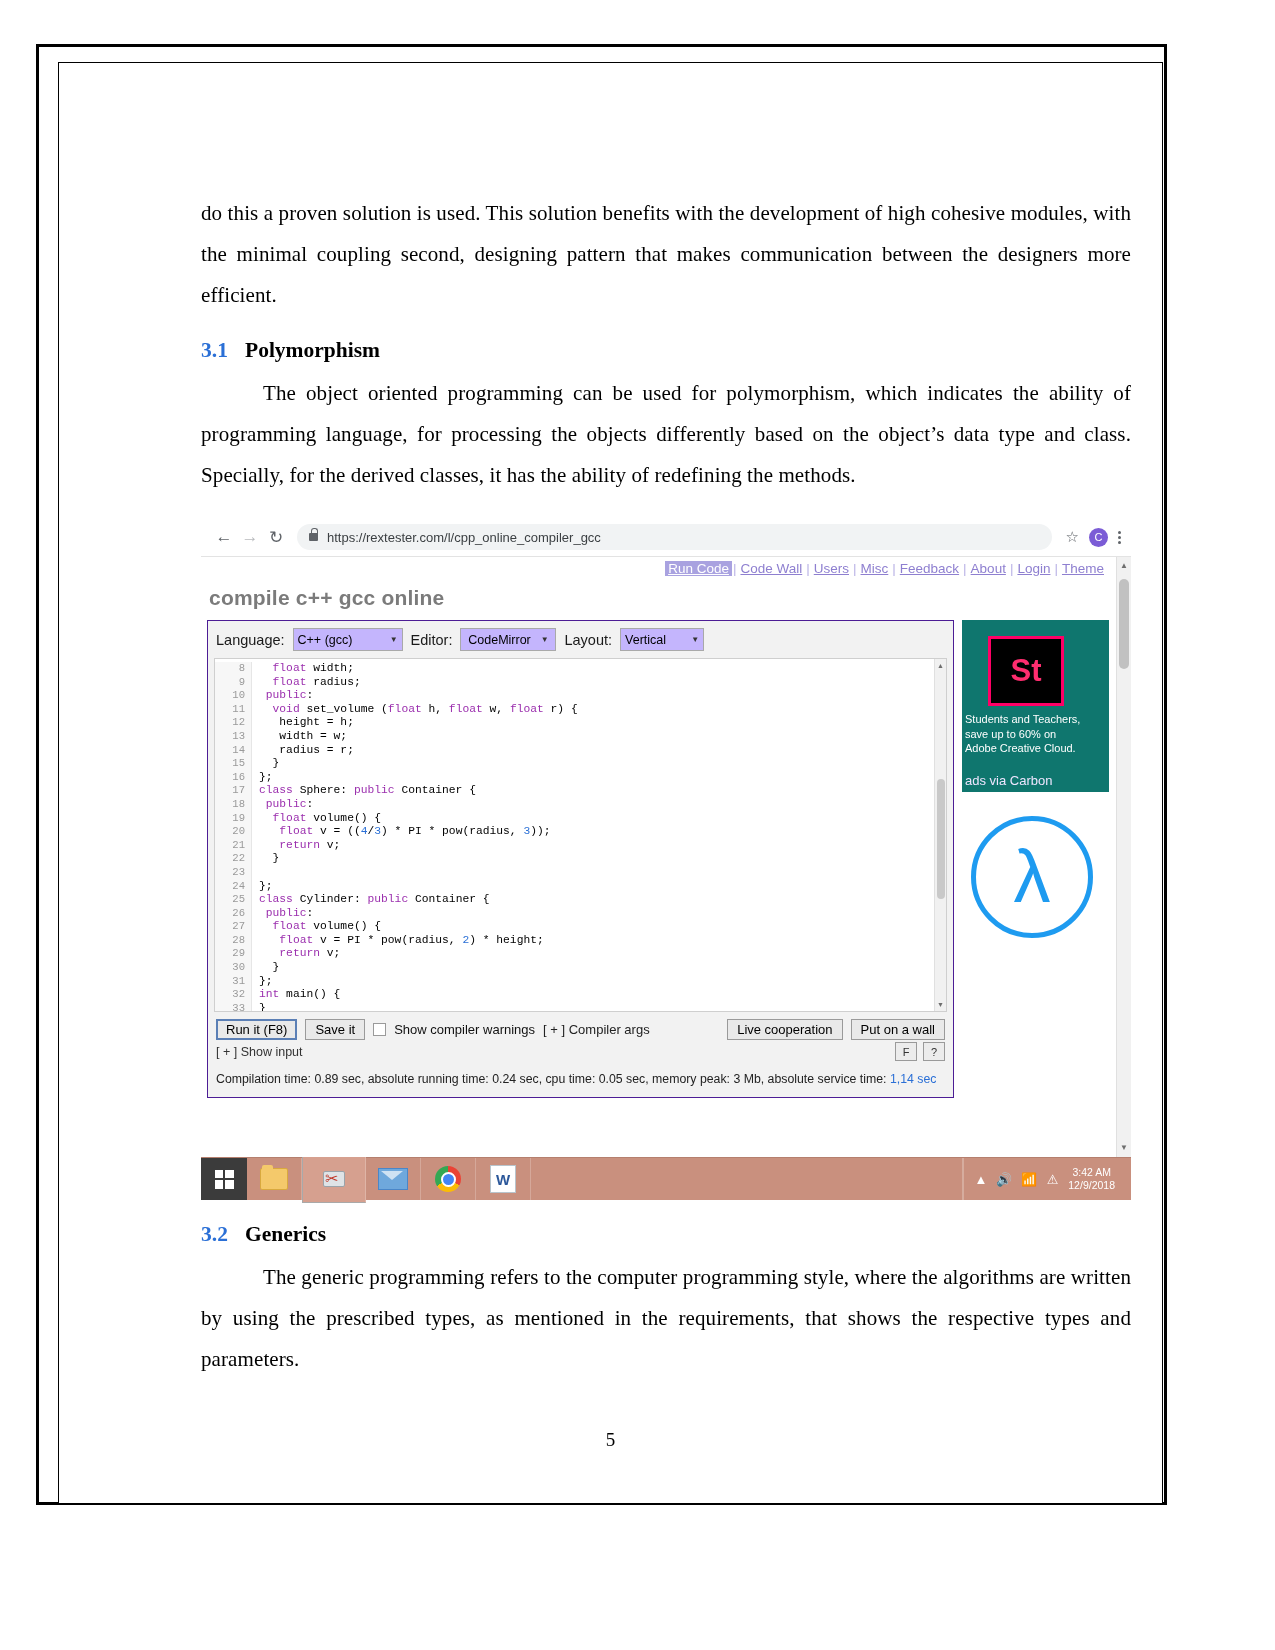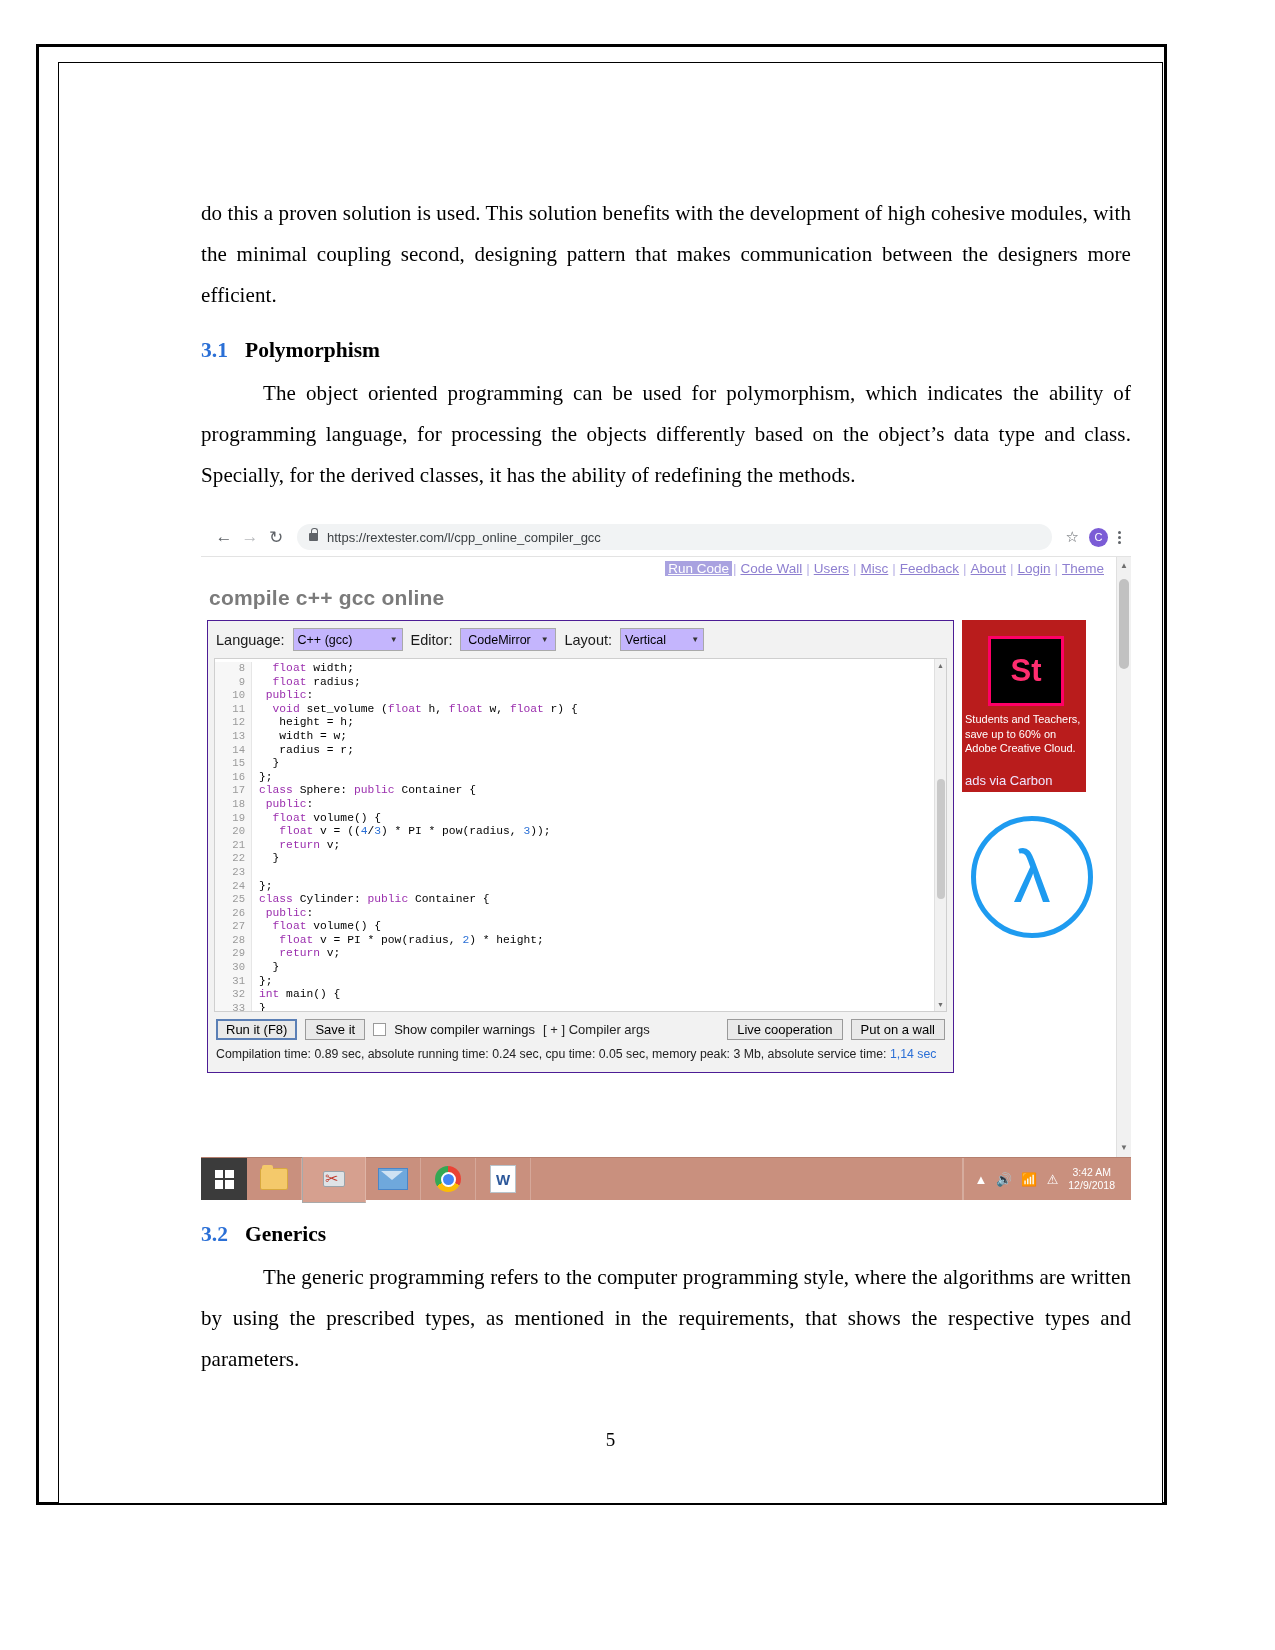--- a/index.html
+++ b/index.html
@@ -139,21 +139,21 @@
   .btnrow .spacer{flex:1 1 auto;}
   .btnrow2{display:flex;align-items:center;gap:6px;padding:0 8px 6px 8px;font-size:12.5px;color:#333;}
   .btnrow2 .sm{border:1px solid #9a9a9a;background:#ececec;width:20px;height:17px;display:flex;align-items:center;justify-content:center;font-size:11px;}
   .compinfo{
     font-size:12.3px;color:#222;padding:4px 8px 10px 8px;line-height:16px;
     font-family:"Liberation Sans",sans-serif;
   }
   .compinfo .hl{color:#2a6fd6;}
 
   .ads{width:140px;margin-left:8px;}
-  .ad-box{width:124px;height:172px;background:#b91c1c;position:relative;overflow:hidden;}
+  .ad-box{width:147px;height:172px;background:#0f766e;position:relative;overflow:hidden;}
   .ad-st{
     position:absolute;left:26px;top:16px;width:70px;height:64px;background:#000;
     display:flex;align-items:center;justify-content:center;border:3px solid #f06;
   }
   .ad-st span{color:#ff2d6f;font-size:31px;font-weight:bold;font-family:"Liberation Sans",sans-serif;}
   .ad-txt{position:absolute;left:3px;top:92px;width:120px;color:#fff;font-size:11px;line-height:14.5px;font-family:"Liberation Sans",sans-serif;}
   .ad-by{position:absolute;left:3px;bottom:4px;color:#efe6ff;font-size:13px;font-family:"Liberation Sans",sans-serif;}
   .lambda{
     width:112px;height:112px;border-radius:50%;border:5px solid #1e9bf0;margin:24px auto 0 auto;
     display:flex;align-items:center;justify-content:center;
@@ -276,20 +276,26 @@
               <div class="btn focus">Run it (F8)</div>
               <div class="btn">Save it</div>
               <span class="chk"></span>
               <span>Show compiler warnings</span>
               <span class="plus">[ + ] Compiler args</span>
               <span class="spacer"></span>
               <div class="btn">Live cooperation</div>
               <div class="btn">Put on a wall</div>
             </div>
 
+            <div class="btnrow2">
+              <span>[ + ] Show input</span>
+              <span class="spacer" style="flex:1 1 auto;"></span>
+              <div class="sm">F</div>
+              <div class="sm">?</div>
+            </div>
 
             <div class="compinfo">
               <span>Compilation time: 0.89 sec, absolute running time: 0.24 sec, cpu time: 0.05 sec, memory peak: 3 Mb, absolute service time: </span><span class="hl">1,14 sec</span>
             </div>
 
           </div>
 
           <div class="ads">
             <div class="ad-box">
               <div class="ad-st">

